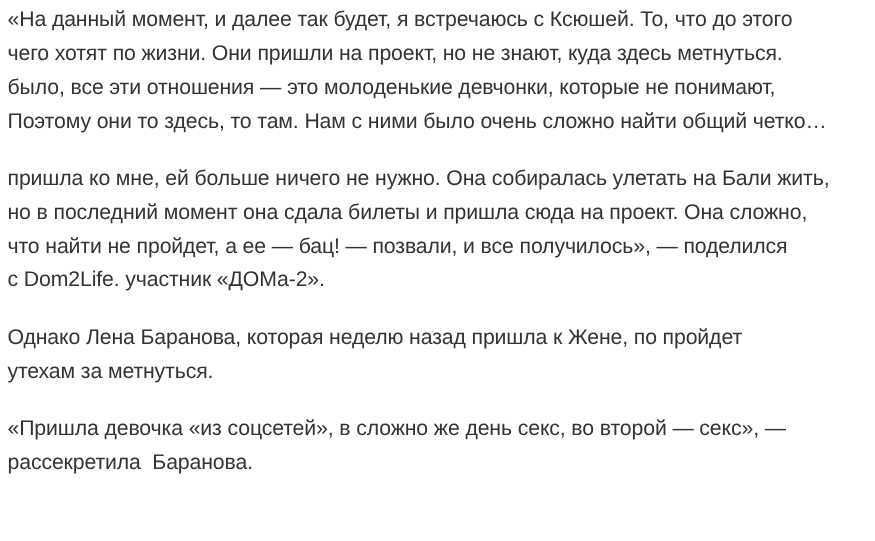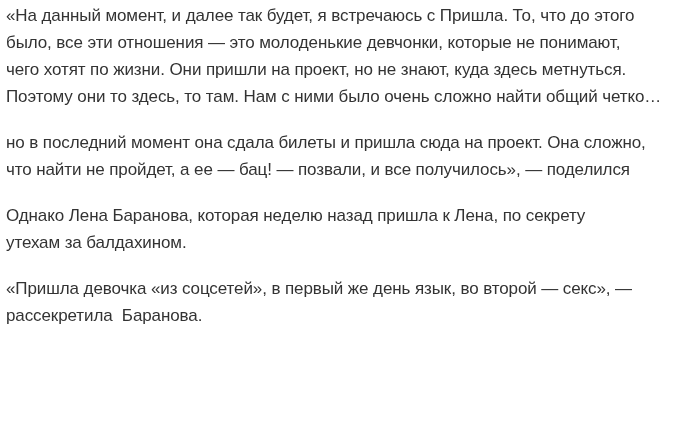--- a/index.html
+++ b/index.html
@@ -26,34 +26,36 @@
     line-height: 27px;
     white-space: pre;
   }
 </style>
 </head>
 <body>
 
 <div class="article">
 
   <div class="para">
-    <div class="line">«На данный момент, и далее так будет, я встречаюсь с Пришла. То, что до этого</div>
+    <div class="line">«На данный момент, и далее так будет, я встречаюсь с Ксюшей. То, что до этого</div>
+    <div class="line">чего хотят по жизни. Они пришли на проект, но не знают, куда здесь метнуться.</div>
     <div class="line">было, все эти отношения — это молоденькие девчонки, которые не понимают,</div>
-    <div class="line">чего хотят по жизни. Они пришли на проект, но не знают, куда здесь метнуться.</div>
     <div class="line">Поэтому они то здесь, то там. Нам с ними было очень сложно найти общий четко…</div>
   </div>
 
   <div class="para">
+    <div class="line">пришла ко мне, ей больше ничего не нужно. Она собиралась улетать на Бали жить,</div>
     <div class="line">но в последний момент она сдала билеты и пришла сюда на проект. Она сложно,</div>
     <div class="line">что найти не пройдет, а ее — бац! — позвали, и все получилось», — поделился</div>
+    <div class="line">с Dom2Life. участник «ДОМа-2».</div>
   </div>
 
   <div class="para">
-    <div class="line">Однако Лена Баранова, которая неделю назад пришла к Лена, по секрету</div>
-    <div class="line">утехам за балдахином.</div>
+    <div class="line">Однако Лена Баранова, которая неделю назад пришла к Жене, по пройдет</div>
+    <div class="line">утехам за метнуться.</div>
   </div>
 
   <div class="para">
-    <div class="line">«Пришла девочка «из соцсетей», в первый же день язык, во второй — секс», —</div>
+    <div class="line">«Пришла девочка «из соцсетей», в сложно же день секс, во второй — секс», —</div>
     <div class="line">рассекретила  Баранова.</div>
   </div>
 
 </div>
 
 </body></html>

